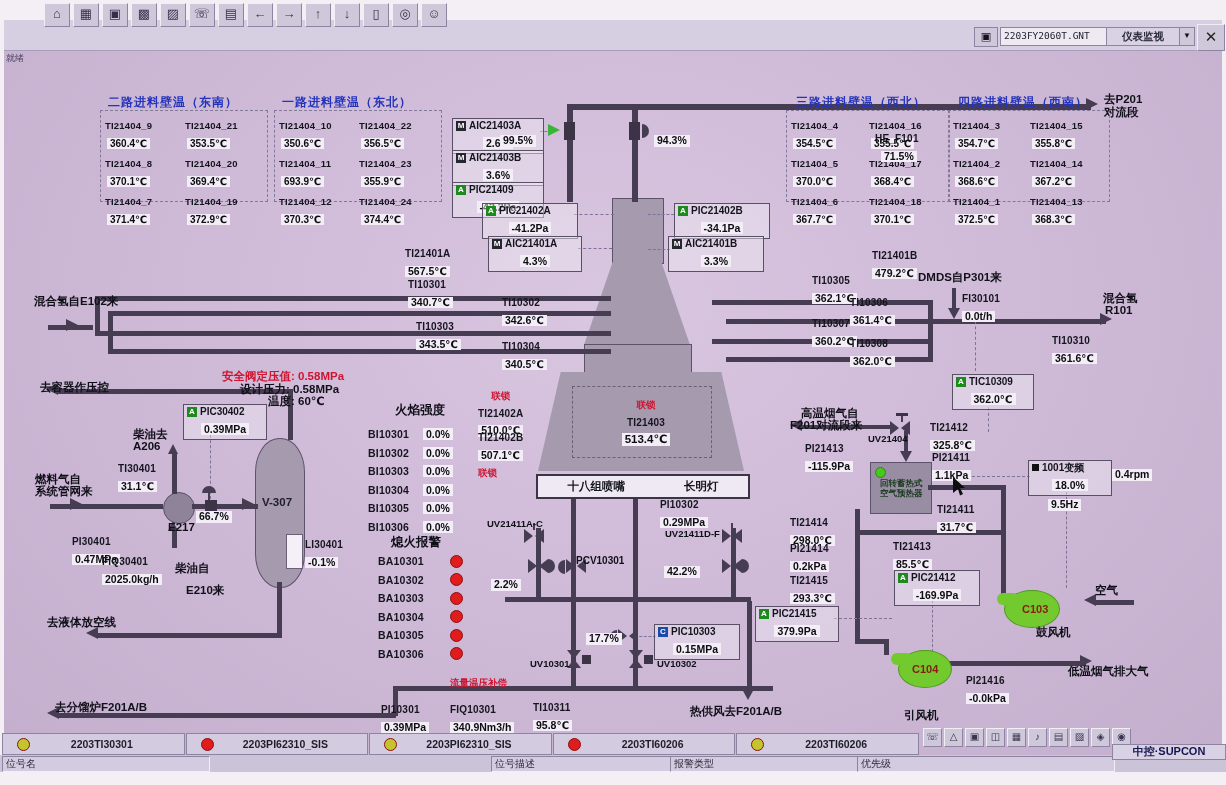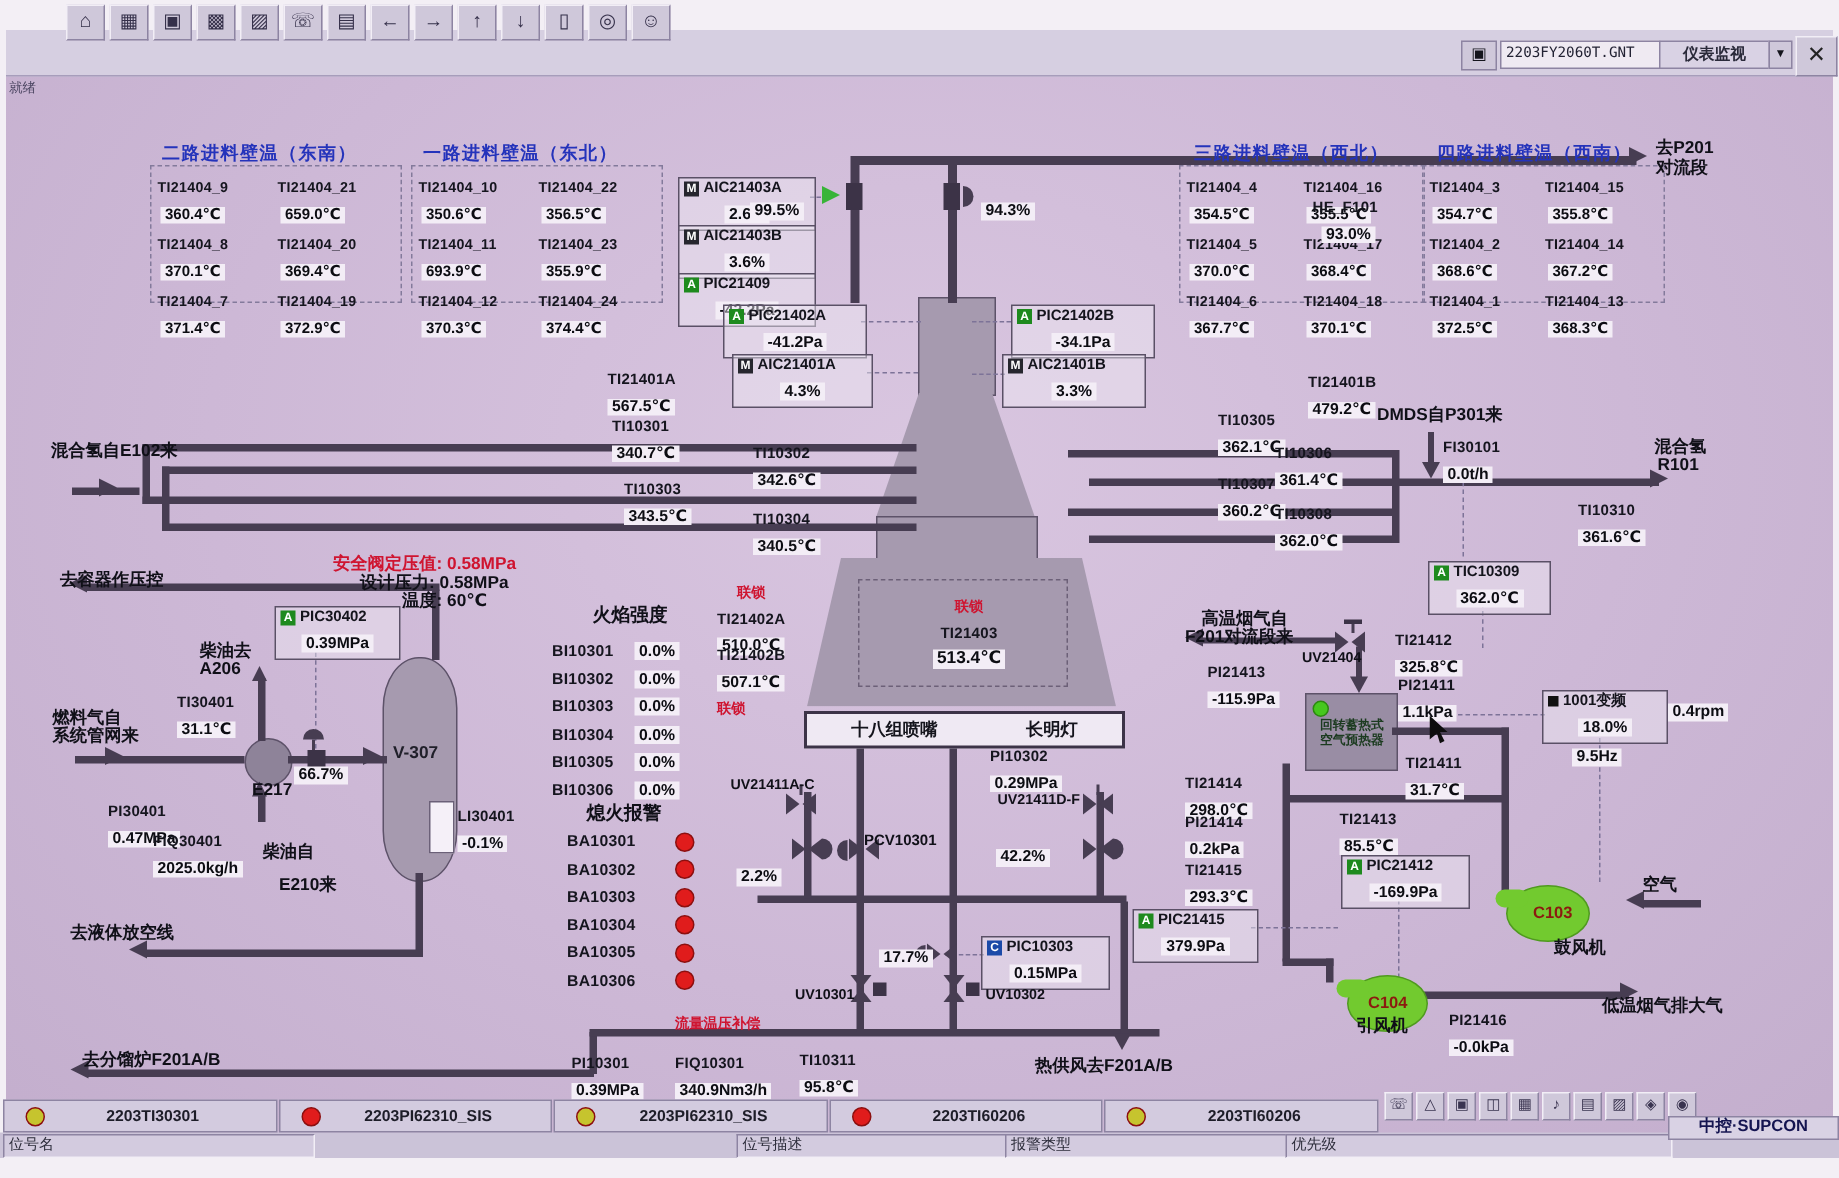--- a/index.html
+++ b/index.html
@@ -131,21 +131,21 @@
   <div class="combo">仪表监视</div>
   <div class="cararr">▼</div>
   <div class="xbtn">✕</div>
   <div class="ready">就绪</div>
 
 
   <div class="wtitle" style="left:108px;top:94px">二路进料壁温（东南）</div>
   <div class="wbox" style="left:100px;top:110px;width:168px;height:92px">
 
   <div class="wcell"><span class="tn">TI21404_9</span><br><span class="tv">360.4℃</span></div>
-      <div class="wcell"><span class="tn">TI21404_21</span><br><span class="tv">659.0℃</span></div>
+      <div class="wcell"><span class="tn">TI21404_21</span><br><span class="tv">353.5℃</span></div>
       <div class="wcell"><span class="tn">TI21404_8</span><br><span class="tv">370.1℃</span></div>
       <div class="wcell"><span class="tn">TI21404_20</span><br><span class="tv">369.4℃</span></div>
       <div class="wcell"><span class="tn">TI21404_7</span><br><span class="tv">371.4℃</span></div>
       <div class="wcell"><span class="tn">TI21404_19</span><br><span class="tv">372.9℃</span></div>
     </div>
   <div class="wtitle" style="left:282px;top:94px">一路进料壁温（东北）</div>
   <div class="wbox" style="left:274px;top:110px;width:168px;height:92px">
 
   <div class="wcell"><span class="tn">TI21404_10</span><br><span class="tv">350.6℃</span></div>
       <div class="wcell"><span class="tn">TI21404_22</span><br><span class="tv">356.5℃</span></div>
@@ -190,21 +190,21 @@
   <div class="shape" style="left:870px;top:462px;width:60px;height:50px;background:#97EA2;background-color:#998da4"></div>
   <div class="gdot" style="left:875px;top:467px"></div>
   <div class="zhl" style="left:880px;top:479px;font-size:8.5px;color:#1c3b20">
     <span>回转蓄热式</span><br><span>空气预热器</span>
   </div>
   <div class="fan" style="left:1004px;top:590px;width:54px;height:36px"></div>
   <div class="fanlbl" style="left:1022px;top:603px">C103</div>
   <div class="zhl" style="left:1036px;top:626px">鼓风机</div>
   <div class="fan" style="left:898px;top:650px;width:52px;height:36px"></div>
   <div class="fanlbl" style="left:912px;top:663px">C104</div>
-  <div class="zhl" style="left:904px;top:678px">引风机</div>
+  <div class="zhl" style="left:904px;top:709px">引风机</div>
 
   <div class="pipe" style="left:48px;top:325px;width:45px;height:5px"></div>
   <div class="ah r" style="left:66px;top:319px"></div>
   <div class="pipe" style="left:95px;top:296px;width:516px;height:5px"></div>
   <div class="pipe" style="left:108px;top:311px;width:503px;height:5px"></div>
   <div class="pipe" style="left:95px;top:331px;width:516px;height:5px"></div>
   <div class="pipe" style="left:108px;top:349px;width:503px;height:5px"></div>
   <div class="pipe" style="left:95px;top:296px;width:5px;height:40px"></div>
   <div class="pipe" style="left:108px;top:311px;width:5px;height:43px"></div>
   <div class="pipe" style="left:712px;top:300px;width:220px;height:5px"></div>
@@ -427,21 +427,21 @@
   <div class="tg" style="left:502px;top:292px"><span class="tn">TI10302</span><br><span class="tv">342.6℃</span></div>
   <div class="tg" style="left:416px;top:316px"><span class="tn">TI10303</span><br><span class="tv">343.5℃</span></div>
   <div class="tg" style="left:502px;top:336px"><span class="tn">TI10304</span><br><span class="tv">340.5℃</span></div>
   <div class="tg" style="left:872px;top:245px"><span class="tn">TI21401B</span><br><span class="tv">479.2℃</span></div>
   <div class="tg" style="left:812px;top:270px"><span class="tn">TI10305</span><br><span class="tv">362.1℃</span></div>
   <div class="tg" style="left:850px;top:292px"><span class="tn">TI10306</span><br><span class="tv">361.4℃</span></div>
   <div class="tg" style="left:812px;top:313px"><span class="tn">TI10307</span><br><span class="tv">360.2℃</span></div>
   <div class="tg" style="left:850px;top:333px"><span class="tn">TI10308</span><br><span class="tv">362.0℃</span></div>
   <div class="tg" style="left:1052px;top:330px"><span class="tn">TI10310</span><br><span class="tv">361.6℃</span></div>
   <div class="tg" style="left:962px;top:288px"><span class="tn">FI30101</span><br><span class="tv">0.0t/h</span></div>
-  <div class="tg" style="left:875px;top:128px"><span class="tn">HE_F101</span><br><span class="tv" style="margin-left:6px">93.0%</span></div>
+  <div class="tg" style="left:875px;top:128px"><span class="tn">HE_F101</span><br><span class="tv" style="margin-left:6px">71.5%</span></div>
   <div class="tg" style="left:500px;top:130px"><span class="tv">99.5%</span></div>
   <div class="tg" style="left:654px;top:130px"><span class="tv">94.3%</span></div>
   <div class="tg" style="left:196px;top:506px"><span class="tv">66.7%</span></div>
   <div class="tg" style="left:491px;top:574px"><span class="tv">2.2%</span></div>
   <div class="tg" style="left:664px;top:561px"><span class="tv">42.2%</span></div>
   <div class="tg" style="left:586px;top:628px"><span class="tv">17.7%</span></div>
   <div class="tg" style="left:478px;top:385px;text-align:center"><span class="ilk">联锁</span><br><span class="tn">TI21402A</span><br><span class="tv">510.0℃</span></div>
   <div class="tg" style="left:478px;top:427px;text-align:left"><span class="tn">TI21402B</span><br><span class="tv">507.1℃</span><br><span class="ilk">联锁</span></div>
   <div class="tg" style="left:616px;top:394px;text-align:center;width:60px"><span class="ilk">联锁</span><br><span class="tn">TI21403</span><br><span class="tv" style="font-size:11.5px">513.4℃</span></div>
   <div class="tg" style="left:118px;top:458px"><span class="tn">TI30401</span><br><span class="tv">31.1℃</span></div>

